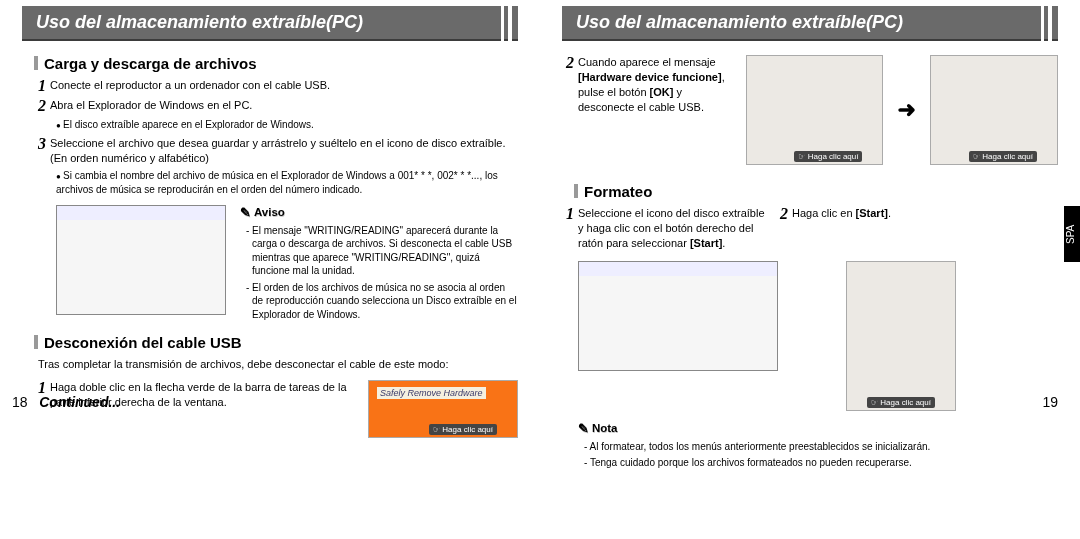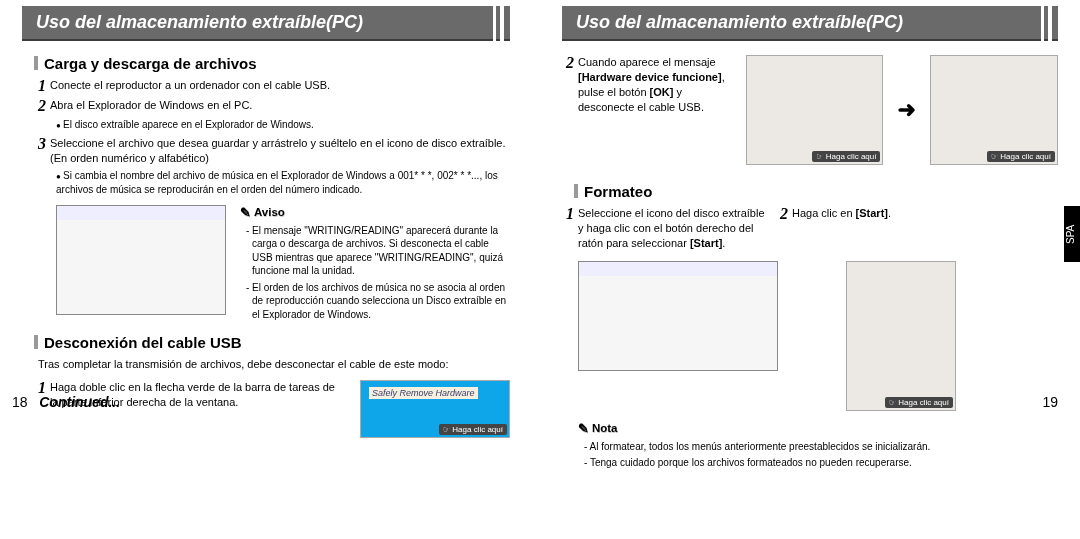--- a/index.html
+++ b/index.html
@@ -1,36 +1,36 @@
 <!DOCTYPE html>
 <html><head>
 <meta charset="utf-8">
 <style>
   * { box-sizing: border-box; margin: 0; padding: 0; }
   body { font-family: Arial, Helvetica, sans-serif; font-size: 11px; width: 1080px; height: 539px; background: #fff; position: relative; color: #000; }
-  .page-wrap { display: flex; width: 1080px; height: 420px; gap: 8px; }
+  .page-wrap { display: flex; width: 1080px; height: 420px; }
   .page { width: 540px; padding: 0 22px 0 22px; position: relative; }
   .header-bar { background: #6a6a6a; color: #fff; font-size: 18px; font-style: italic; font-weight: bold; padding: 6px 14px; margin: 6px 0 14px 0; border-bottom: 2px solid #3b3b3b; }
   .header-container { position: relative; margin: 6px 0 14px 0; }
   .header-container .header-bar { margin: 0; }
   .header-end { position: absolute; right: 6px; top: 0; height: 100%; width: 4px; background: #fff; }
   .header-end2 { position: absolute; right: 14px; top: 0; height: 100%; width: 3px; background: #fff; }
   .sec-title { font-size: 15px; font-weight: bold; margin: 8px 0 6px 12px; }
   .sec-title .bar { display: inline-block; width: 4px; height: 14px; background: #999; margin-right: 6px; position: relative; top: 1px; }
   .step { display: flex; align-items: flex-start; margin: 4px 0 4px 16px; }
   .stepnum { font-family: "Times New Roman", serif; font-style: italic; font-weight: bold; font-size: 16px; margin-right: 4px; line-height: 1; }
   .steptxt { font-size: 11px; line-height: 1.35; }
   .bullet { margin-left: 34px; font-size: 10px; line-height: 1.35; }
   .bullet::before { content: "● "; font-size: 8px; }
   .aviso-label { display: inline-flex; align-items: center; font-weight: bold; font-size: 11.5px; text-shadow: 0.5px 0.5px 0 #ccc; margin-bottom: 4px; }
   .aviso-label .pencil { font-size: 13px; margin-right: 3px; }
   .aviso-list { font-size: 10px; line-height: 1.35; margin-left: 6px; }
   .aviso-list div { text-indent: -6px; padding-left: 6px; margin-bottom: 3px; }
   .placeholder-img { background: #e9e9e9; border: 1px solid #aaa; display: inline-block; position: relative; }
-  .caption-tag { position: absolute; right: 2px; bottom: 2px; background: #444; color: #fff; font-size: 8px; padding: 1px 4px; border-radius: 2px; }
+  .caption-tag { position: absolute; right: 20px; bottom: 2px; background: #444; color: #fff; font-size: 8px; padding: 1px 4px; border-radius: 2px; }
   .caption-tag::before { content: "☞ "; font-size: 8px; }
   .pagenum-l { position: absolute; bottom: 10px; left: 12px; font-size: 14px; }
   .pagenum-r { position: absolute; bottom: 10px; right: 22px; font-size: 14px; }
   .spa-tab { position: absolute; right: 0; top: 206px; width: 16px; height: 56px; background: #000; color: #fff; writing-mode: vertical-rl; text-align: center; font-size: 10px; padding: 4px 1px; transform: rotate(180deg); }
   .inline-b { font-weight: bold; }
   .two-col { display: flex; gap: 14px; align-items: flex-start; }
   .arrow { font-size: 22px; font-weight: bold; align-self: center; }
   .explorer-placeholder { background: linear-gradient(#eef 0 14px, #f6f6f6 14px); border:1px solid #888; }
 </style>
 </head>
@@ -79,21 +79,21 @@
     </div>
 
     <div class="sec-title"><span class="bar"></span><span>Desconexión del cable USB</span></div>
     <div class="steptxt" style="margin:4px 0 8px 16px;">Tras completar la transmisión de archivos, debe desconectar el cable de este modo:</div>
 
     <div class="two-col" style="margin-left:16px;align-items:flex-start;">
       <div style="flex:1;display:flex;align-items:flex-start;">
         <span class="stepnum">1</span>
         <span class="steptxt">Haga doble clic en la flecha verde de la barra de tareas de la parte inferior derecha de la ventana.</span>
       </div>
-      <div class="placeholder-img" style="width:150px;height:58px;background:#0ea5e9;">
+      <div class="placeholder-img" style="width:150px;height:58px;background:#f97316;">
         <div style="position:absolute;top:6px;left:8px;font-size:9px;color:#3a3a6a;font-style:italic;background:#f5f0e0;padding:1px 3px;">Safely Remove Hardware</div>
         <div class="caption-tag">Haga clic aquí</div>
       </div>
     </div>
 
     <div class="pagenum-l"><span>18</span>&nbsp;&nbsp;&nbsp;<span class="inline-b" style="font-style:italic;">Continued...</span></div>
   </div>
 
   <div class="page">
     <div class="header-container">

